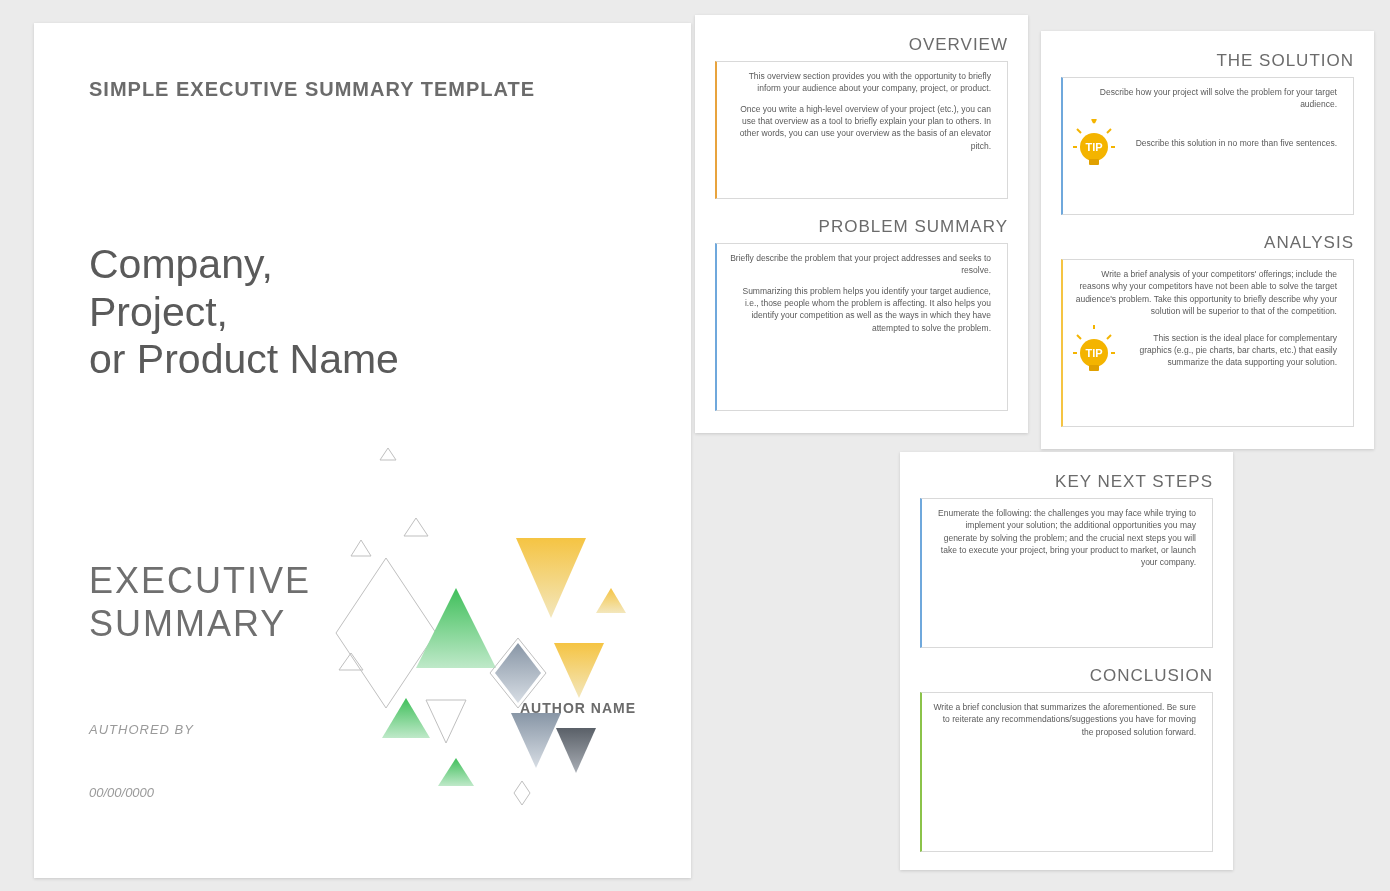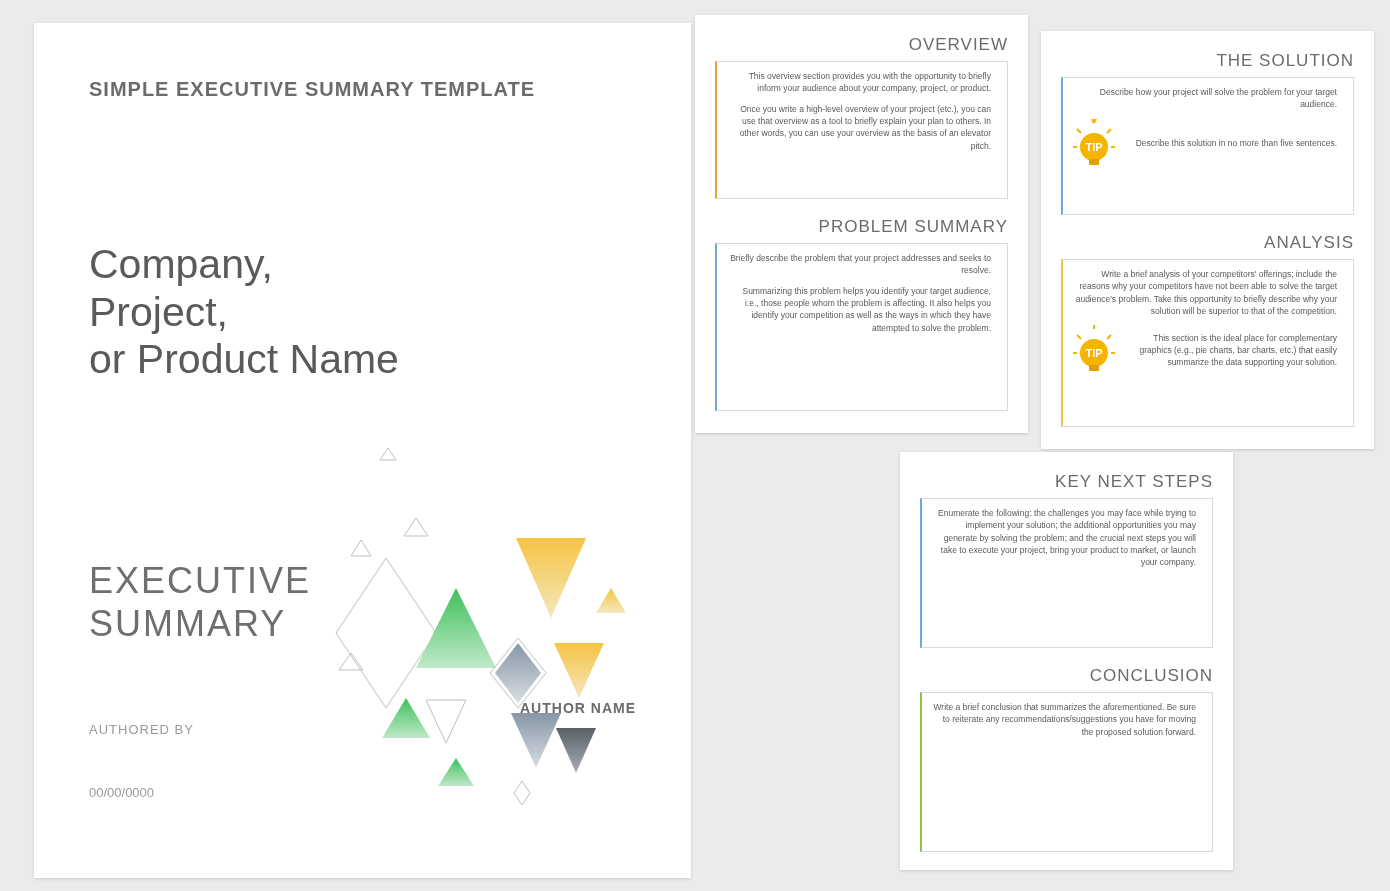--- a/index.html
+++ b/index.html
@@ -52,25 +52,27 @@
     font-weight: 600;
     color: #6b6b6b;
     letter-spacing: 1px;
     text-align: right;
   }
   .cover .authored-by {
     margin-top: 6px;
     font-size: 13px;
     color: #9a9a9a;
     letter-spacing: 1px;
+    font-style: italic;
   }
   .cover .date {
     margin-top: 48px;
     font-size: 13px;
     color: #9a9a9a;
+    font-style: italic;
   }
   .cover-art {
     position: absolute;
     right: 25px;
     bottom: 60px;
     width: 340px;
     height: 380px;
   }
 
   

